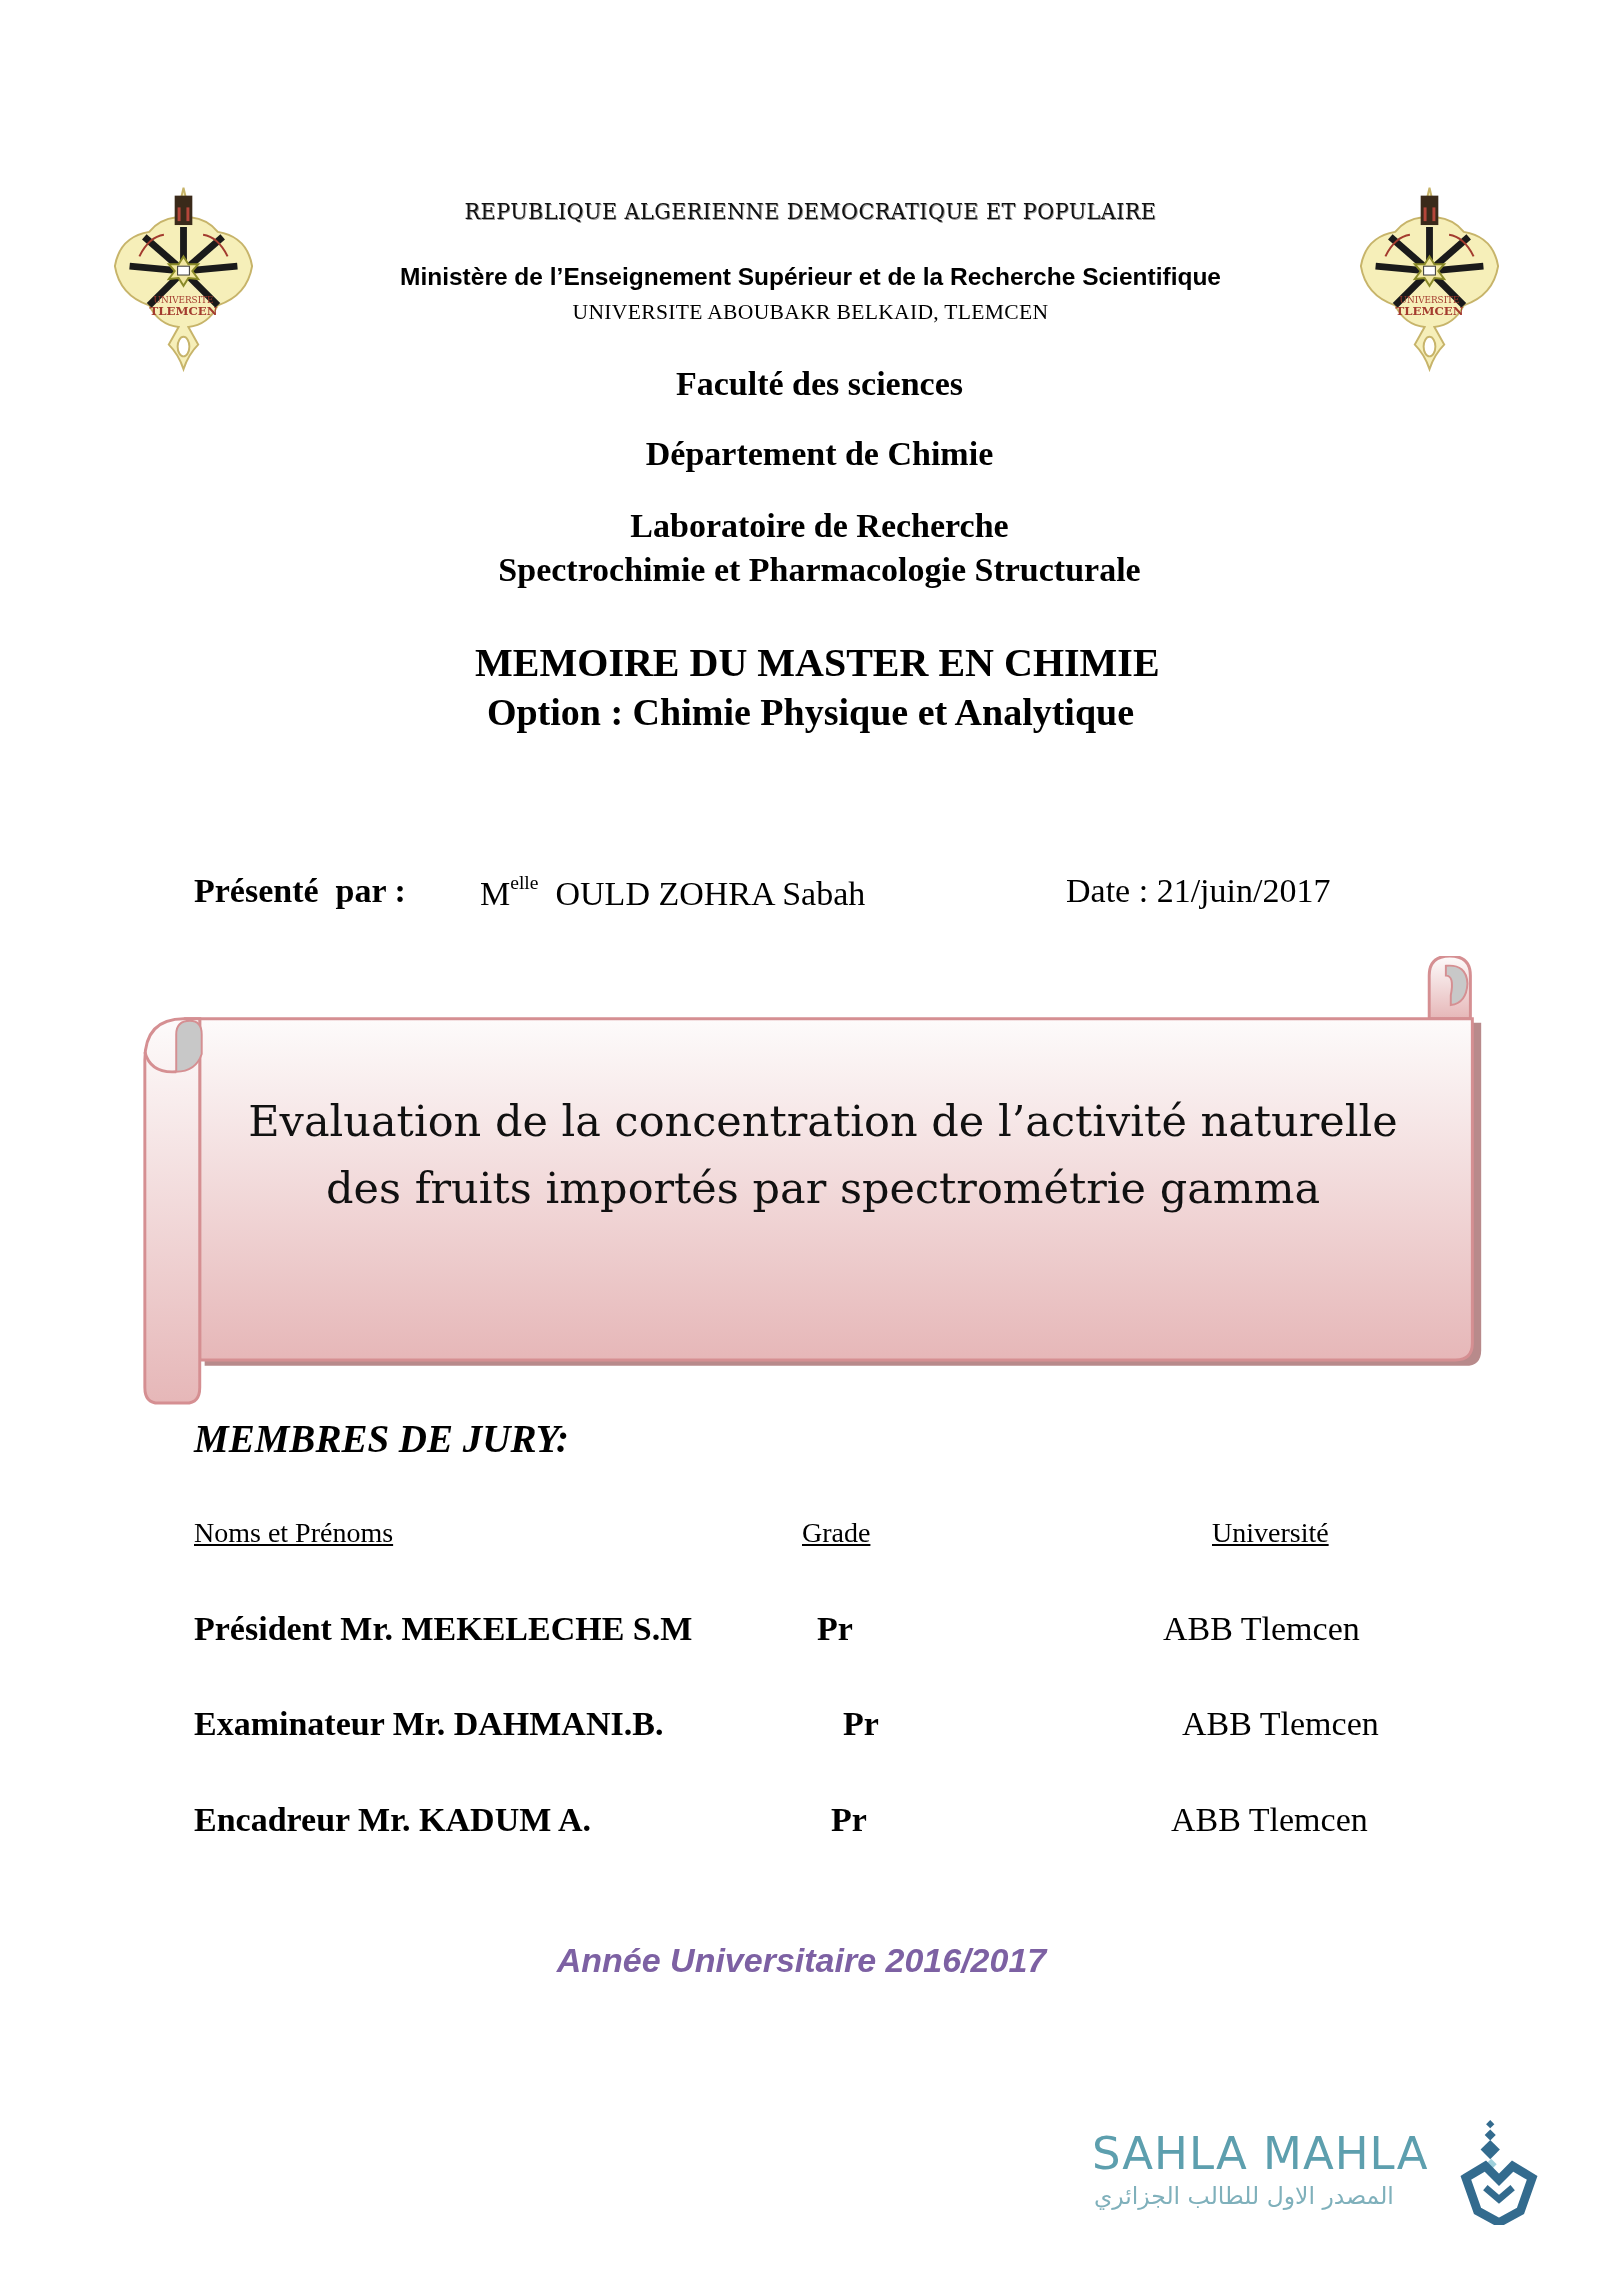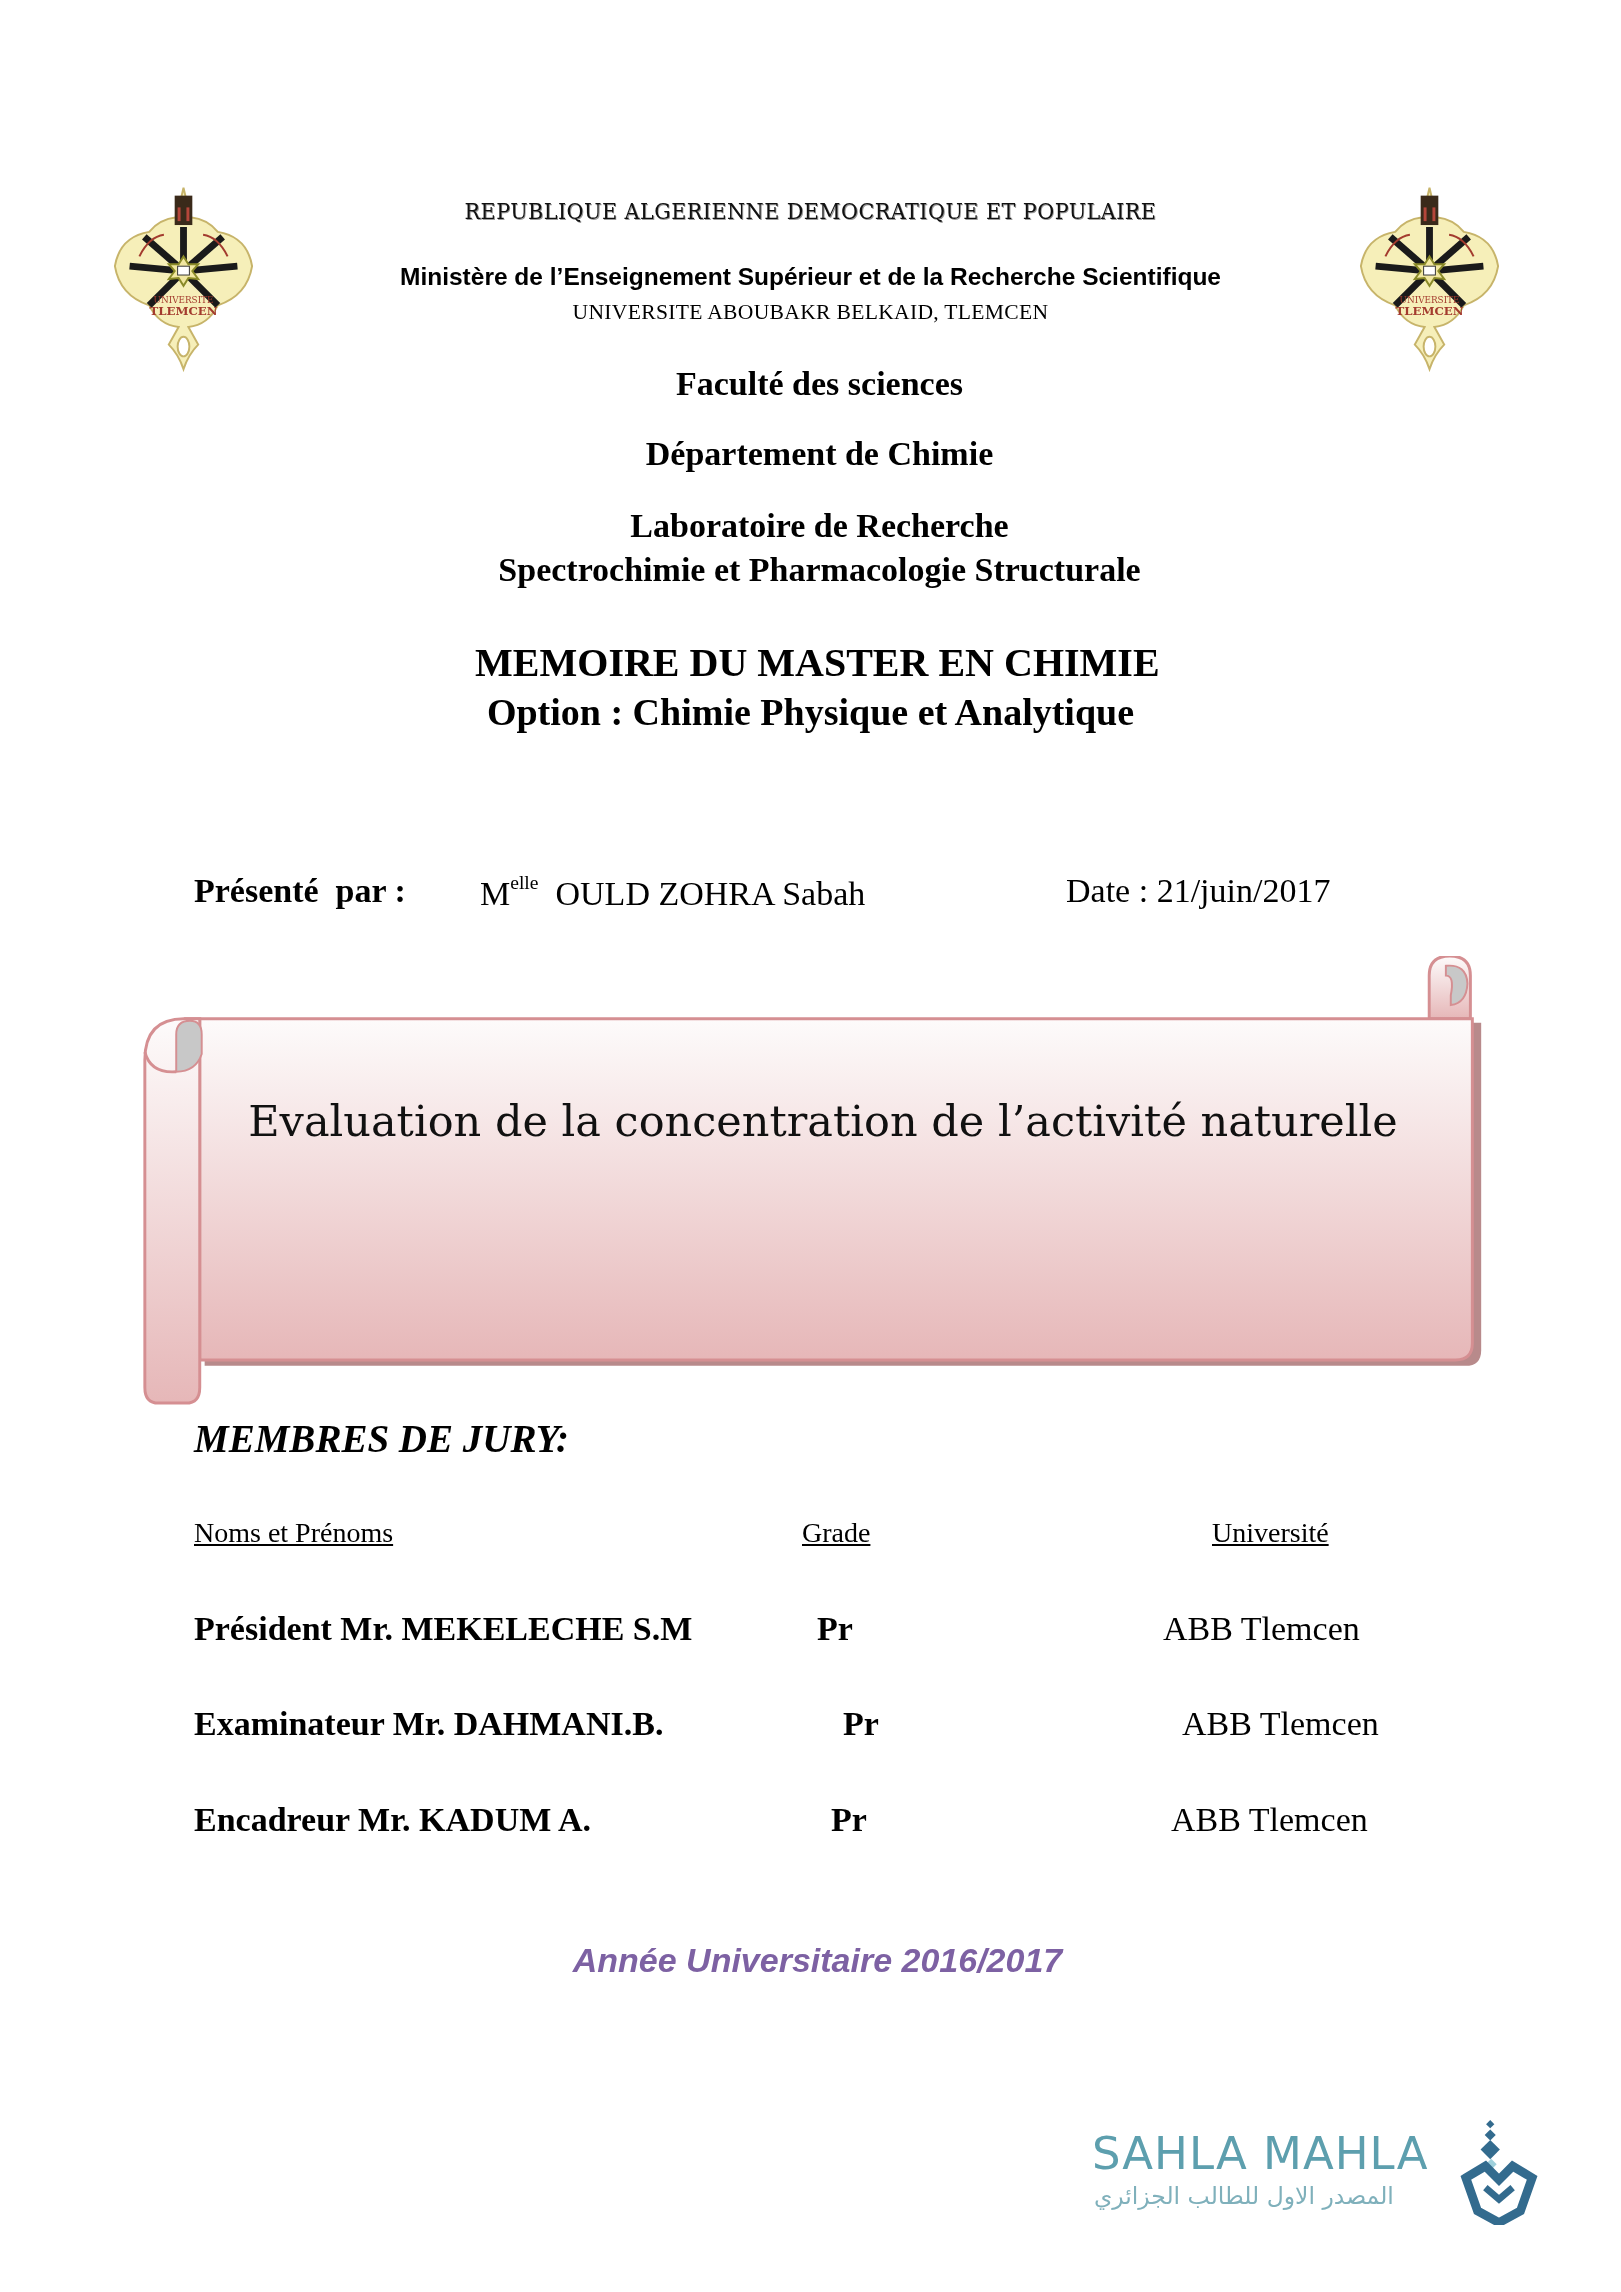--- a/index.html
+++ b/index.html
@@ -36,21 +36,21 @@
 
     .jury-title { left: 194px; top: 1416px; font-weight: bold; font-style: italic; font-size: 39px; }
     .col-head { top: 1517px; font-size: 28px; text-decoration: underline; }
     .jury-row { font-size: 34px; }
     .jury-name { left: 194px; font-weight: bold; }
     .jury-grade { font-weight: bold; }
     .jury-univ { }
 
     .annee { left: 0; width: 1603px; top: 1941px; text-align: center; color: #7d61a3;
              font-family: "Liberation Sans", sans-serif; font-weight: bold; font-style: italic;
-             font-size: 34px; padding-left: 16px; }
+             font-size: 34px; }
 
     .sahla { left: 1088px; top: 2117px; width: 461px; height: 108px; }
     .sahla-text { position: absolute; left: 3.9px; top: 9.8px; font-family: "DejaVu Sans", sans-serif;
                   font-size: 45px; color: #5d9fae; letter-spacing: 1px; }
     .sahla-arabic { position: absolute; left: 5.9px; top: 65px; font-family: "DejaVu Sans", sans-serif;
                     font-size: 23.5px; color: #7fb0bb; direction: rtl; width: 363px; text-align: left; }
     .sahla-mark { position: absolute; left: 372px; top: 0; width: 78px; height: 108px; }
   </style>
 </head>
 <body>
@@ -139,20 +139,21 @@
 
     <path d="M48 64 L1362 64 L1362 395 Q1362 412 1345 412 L64 412 L64 64 Z" fill="url(#scrollGrad)" stroke="#d58f92" stroke-width="3"></path>
 
     <path d="M8 106 Q8 64 48 64 L64 64 L64 440 Q64 456 50 456 L22 456 Q8 456 8 440 Z" fill="url(#scrollGrad)" stroke="#d58f92" stroke-width="3"></path>
     <path d="M40 80 Q40 66 54 66 Q66 66 66 80 L66 100 Q60 118 40 118 Z" fill="#c8c8c8" stroke="#d58f92" stroke-width="2"></path>
     <path d="M8 98 Q14 120 40 118" fill="none" stroke="#d58f92" stroke-width="3"></path>
   </svg>
 </div>
 <div class="abs scroll-title">
   <div>Evaluation de la concentration de l’activité naturelle</div>
+  <div>des fruits importés par spectrométrie gamma</div>
 </div>
 
 <div class="abs jury-title">MEMBRES DE JURY:</div>
 
 <div class="abs col-head" style="left:194px;">Noms et Prénoms</div>
 <div class="abs col-head" style="left:802px; padding-right:39px;">Grade</div>
 <div class="abs col-head" style="left:1212px;">Université</div>
 
 <div class="abs jury-row jury-name" style="top:1610px;">Président Mr. MEKELECHE S.M</div>
 <div class="abs jury-row jury-grade" style="left:817px; top:1610px;">Pr</div>

